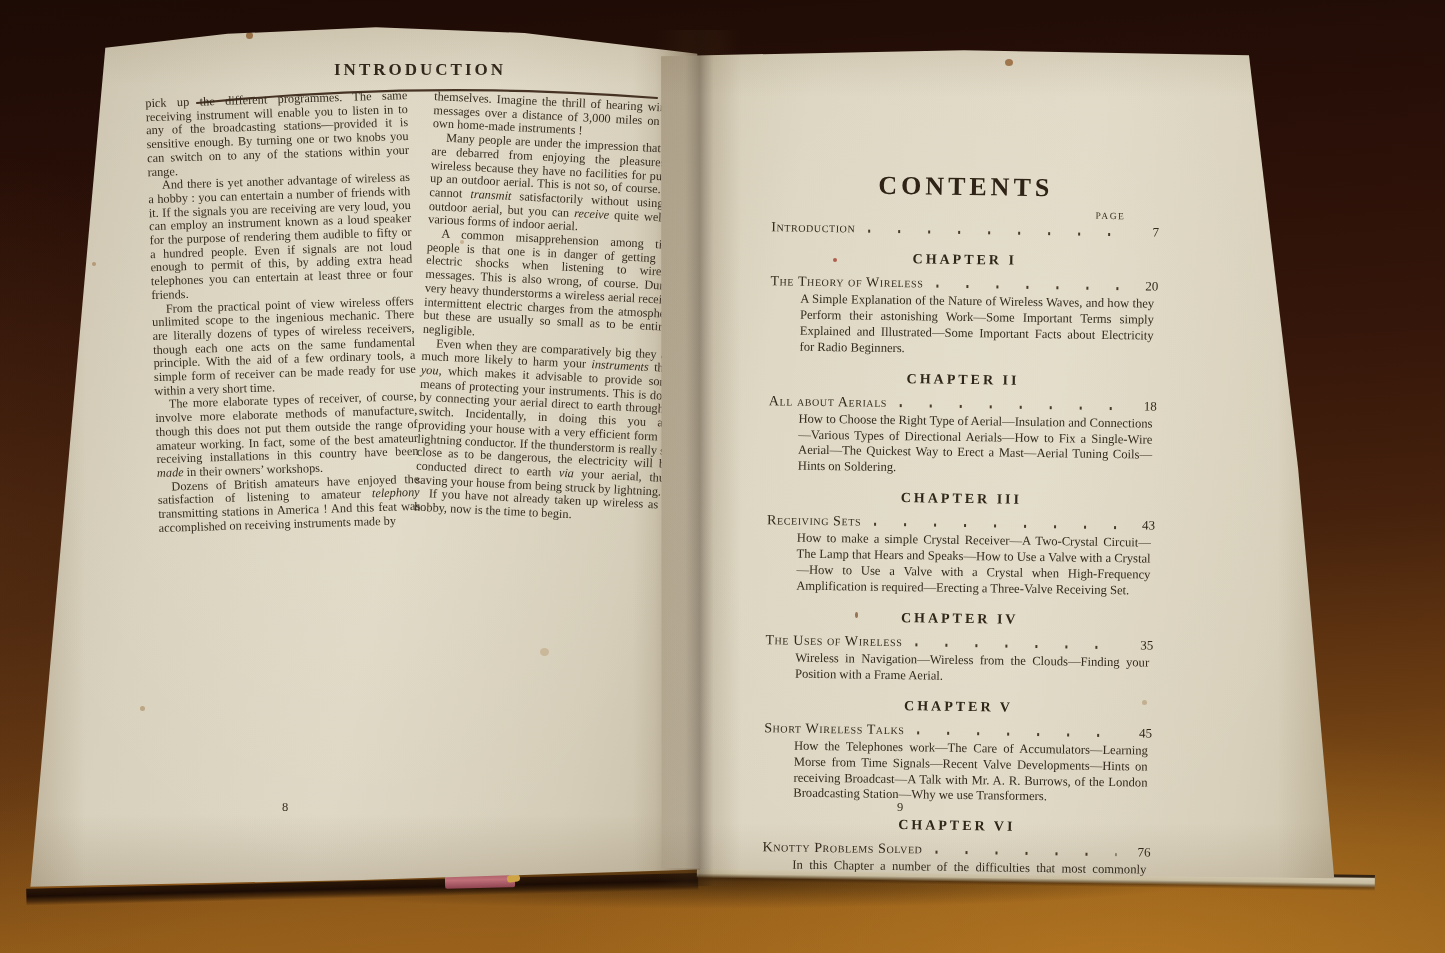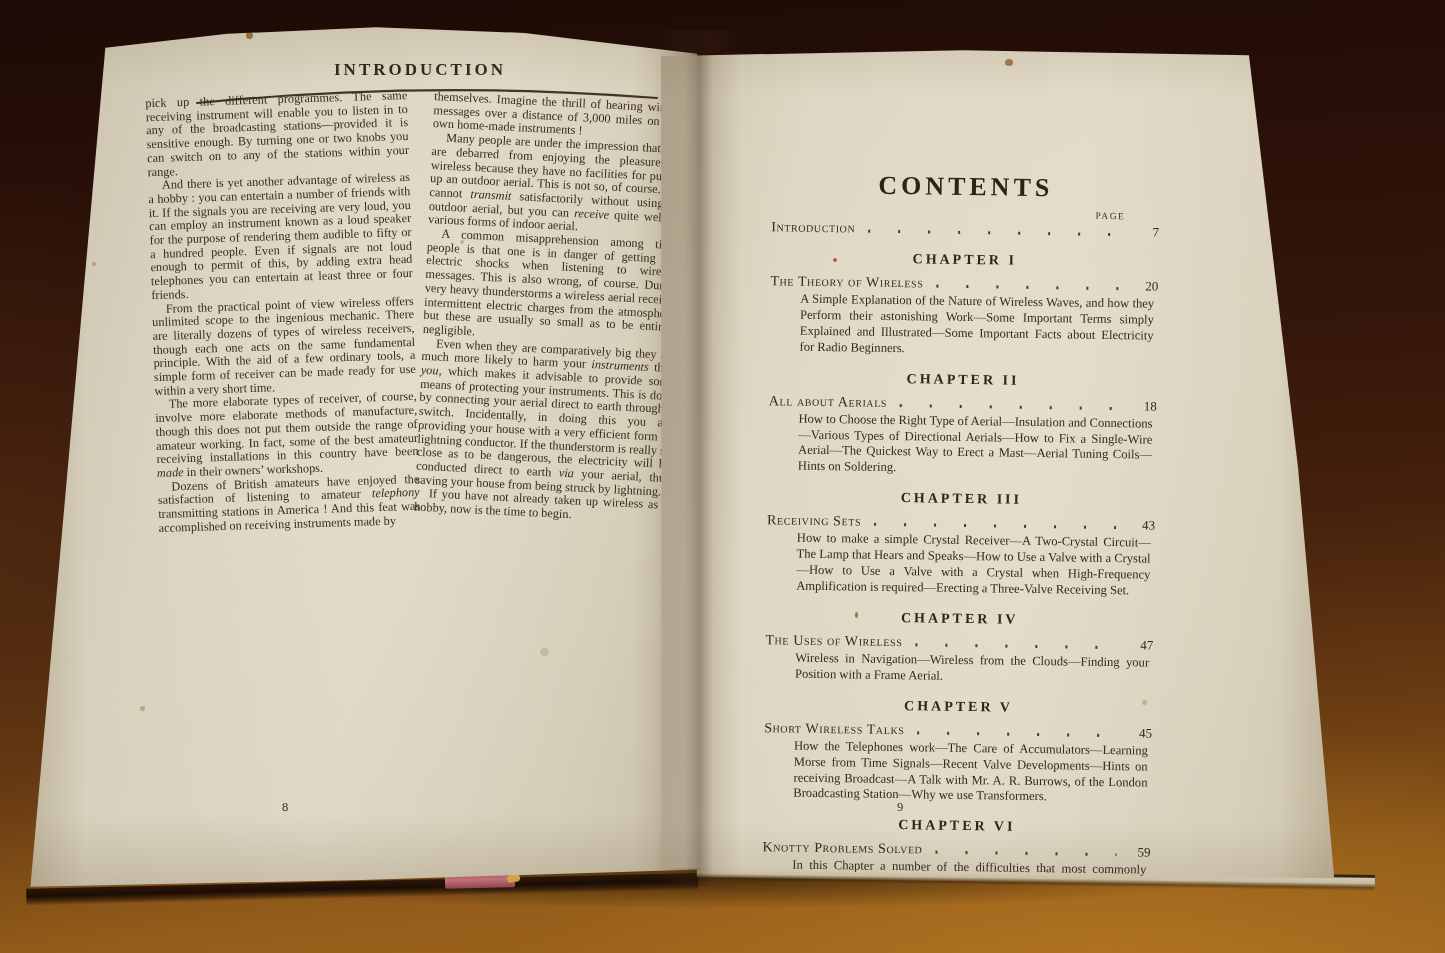--- a/index.html
+++ b/index.html
@@ -204,41 +204,41 @@
       <span class="page-num">43</span>
     </div>
     <p class="ch-desc">How to make a simple Crystal Receiver—A Two-Crystal Circuit—The Lamp that Hears and Speaks—How to Use a Valve with a Crystal—How to Use a Valve with a Crystal when High-Frequency Amplification is required—Erecting a Three-Valve Receiving Set.</p>
   </section>
 
   <section class="chapter">
     <div class="ch-heading">CHAPTER IV</div>
     <div class="entry-row">
       <span class="entry-title">The Uses of Wireless</span>
       <span class="leader"></span>
-      <span class="page-num">47</span>
+      <span class="page-num">35</span>
     </div>
     <p class="ch-desc">Wireless in Navigation—Wireless from the Clouds—Finding your Position with a Frame Aerial.</p>
   </section>
 
   <section class="chapter">
     <div class="ch-heading">CHAPTER V</div>
     <div class="entry-row">
       <span class="entry-title">Short Wireless Talks</span>
       <span class="leader"></span>
       <span class="page-num">45</span>
     </div>
     <p class="ch-desc">How the Telephones work—The Care of Accumulators—Learning Morse from Time Signals—Recent Valve Developments—Hints on receiving Broadcast—A Talk with Mr. A. R. Burrows, of the London Broadcasting Station—Why we use Transformers.</p>
   </section>
 
   <section class="chapter">
     <div class="ch-heading">CHAPTER VI</div>
     <div class="entry-row">
       <span class="entry-title">Knotty Problems Solved</span>
       <span class="leader"></span>
-      <span class="page-num">59</span>
+      <span class="page-num">76</span>
     </div>
     <p class="ch-desc">In this Chapter a number of the difficulties that most commonly confront the amateur are dealt with and their nature explained.</p>
   </section>
 </div>
   </div>
 
   <div class="pagenum pagenum-right">9</div>
 
   <div class="spot" style="left:348px;top:13px;width:8px;height:7px;background:rgba(140,88,40,.75);"></div>
   <div class="spot" style="left:176px;top:212px;width:4px;height:4px;background:rgba(163,64,46,.8);"></div>

